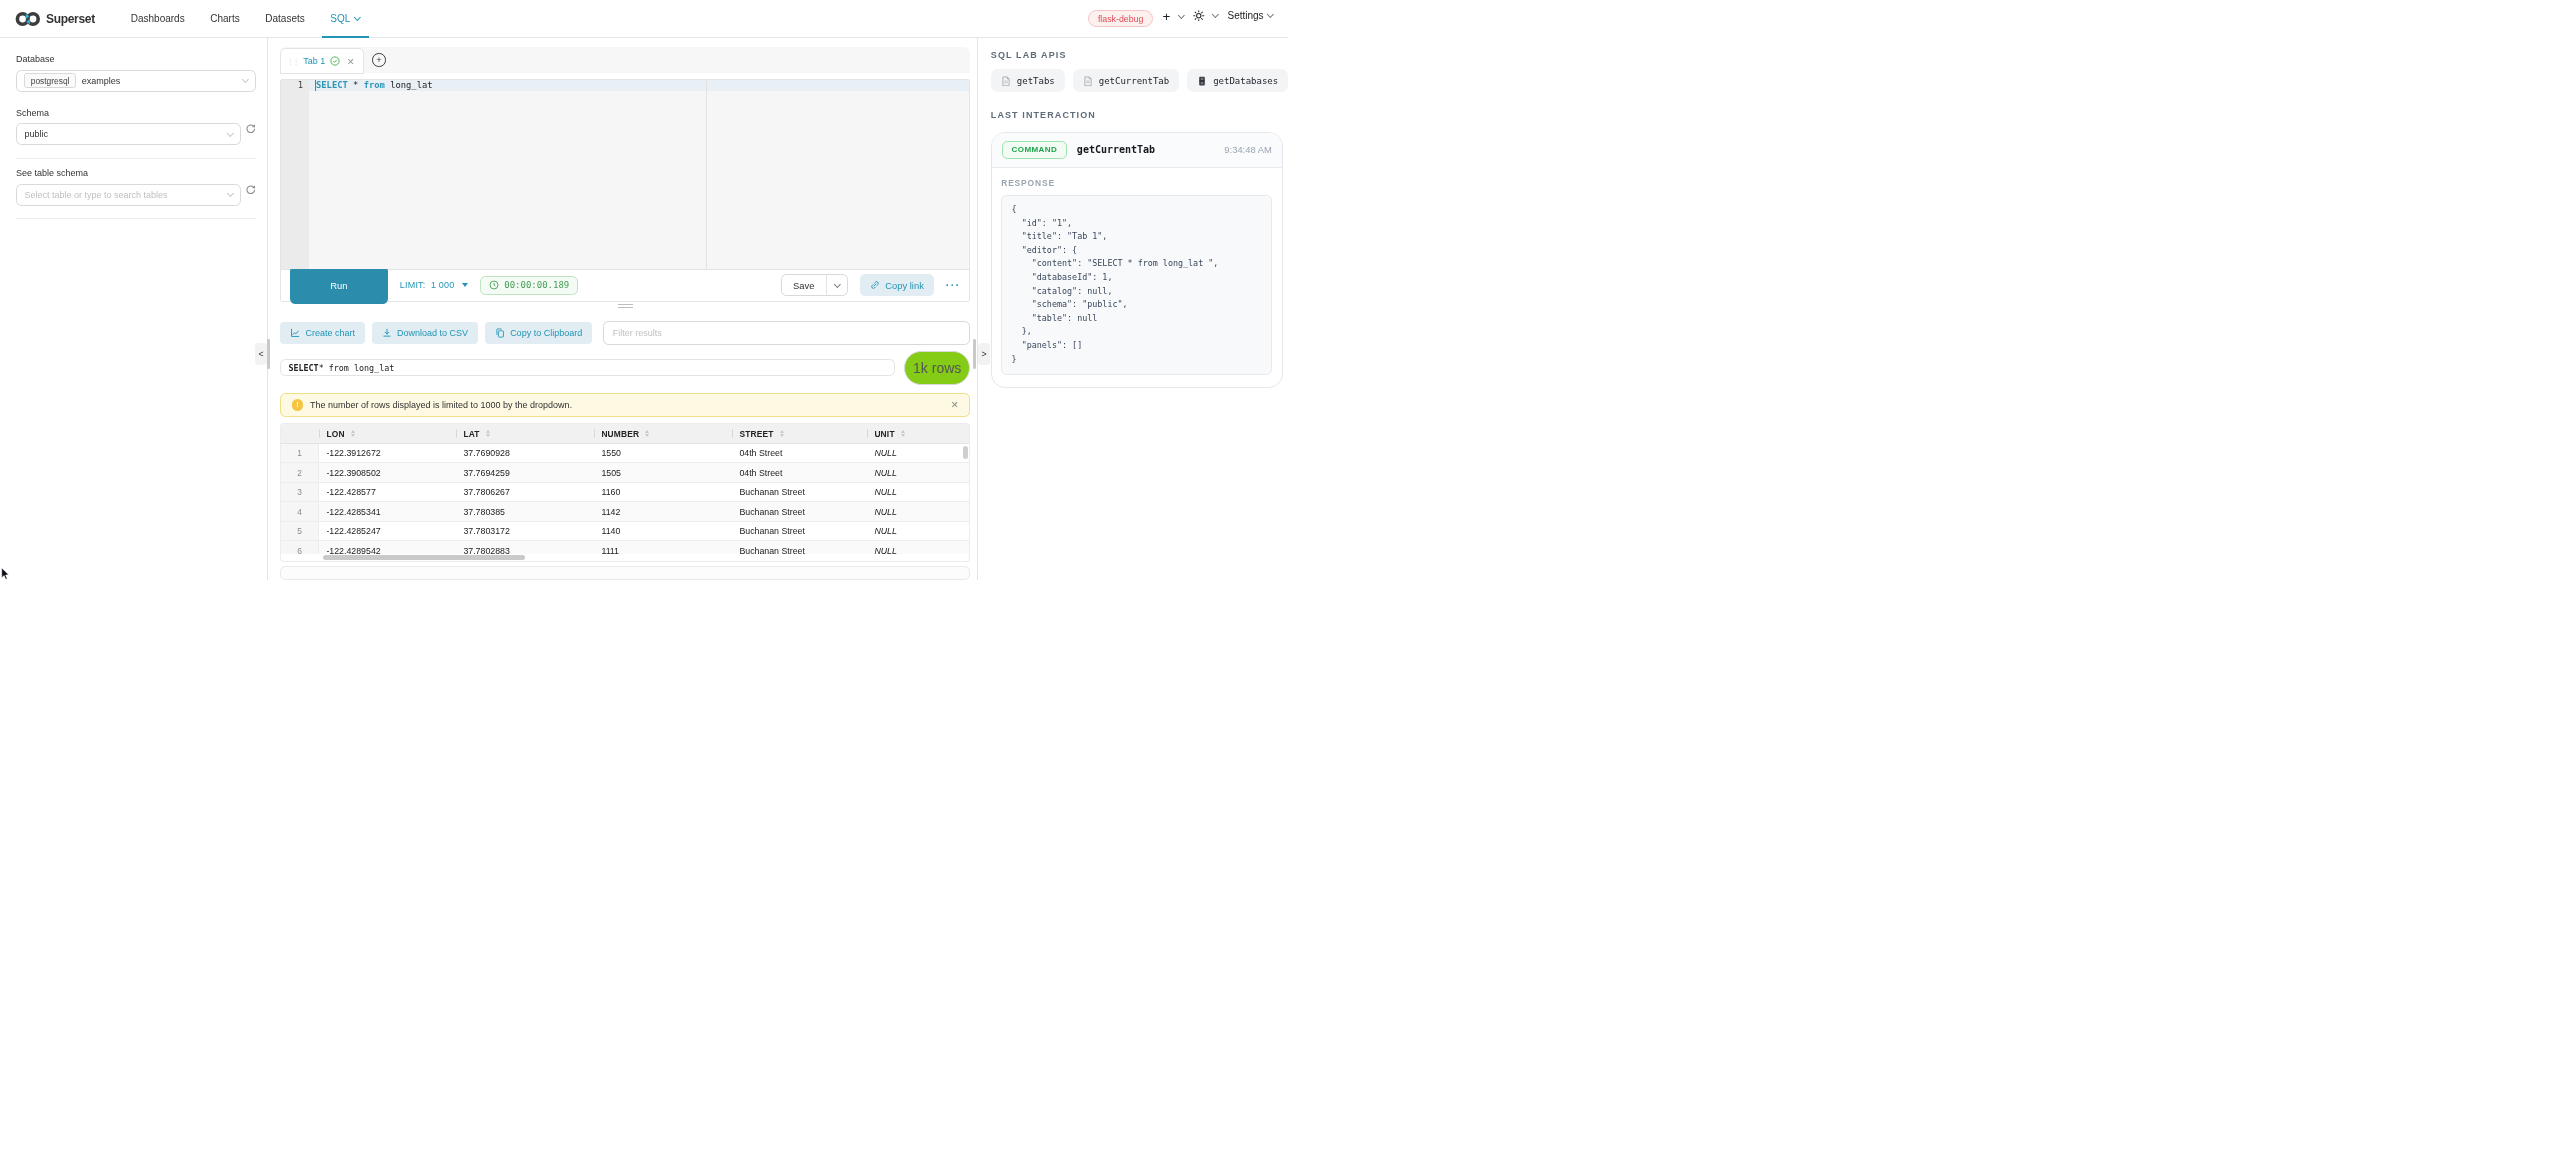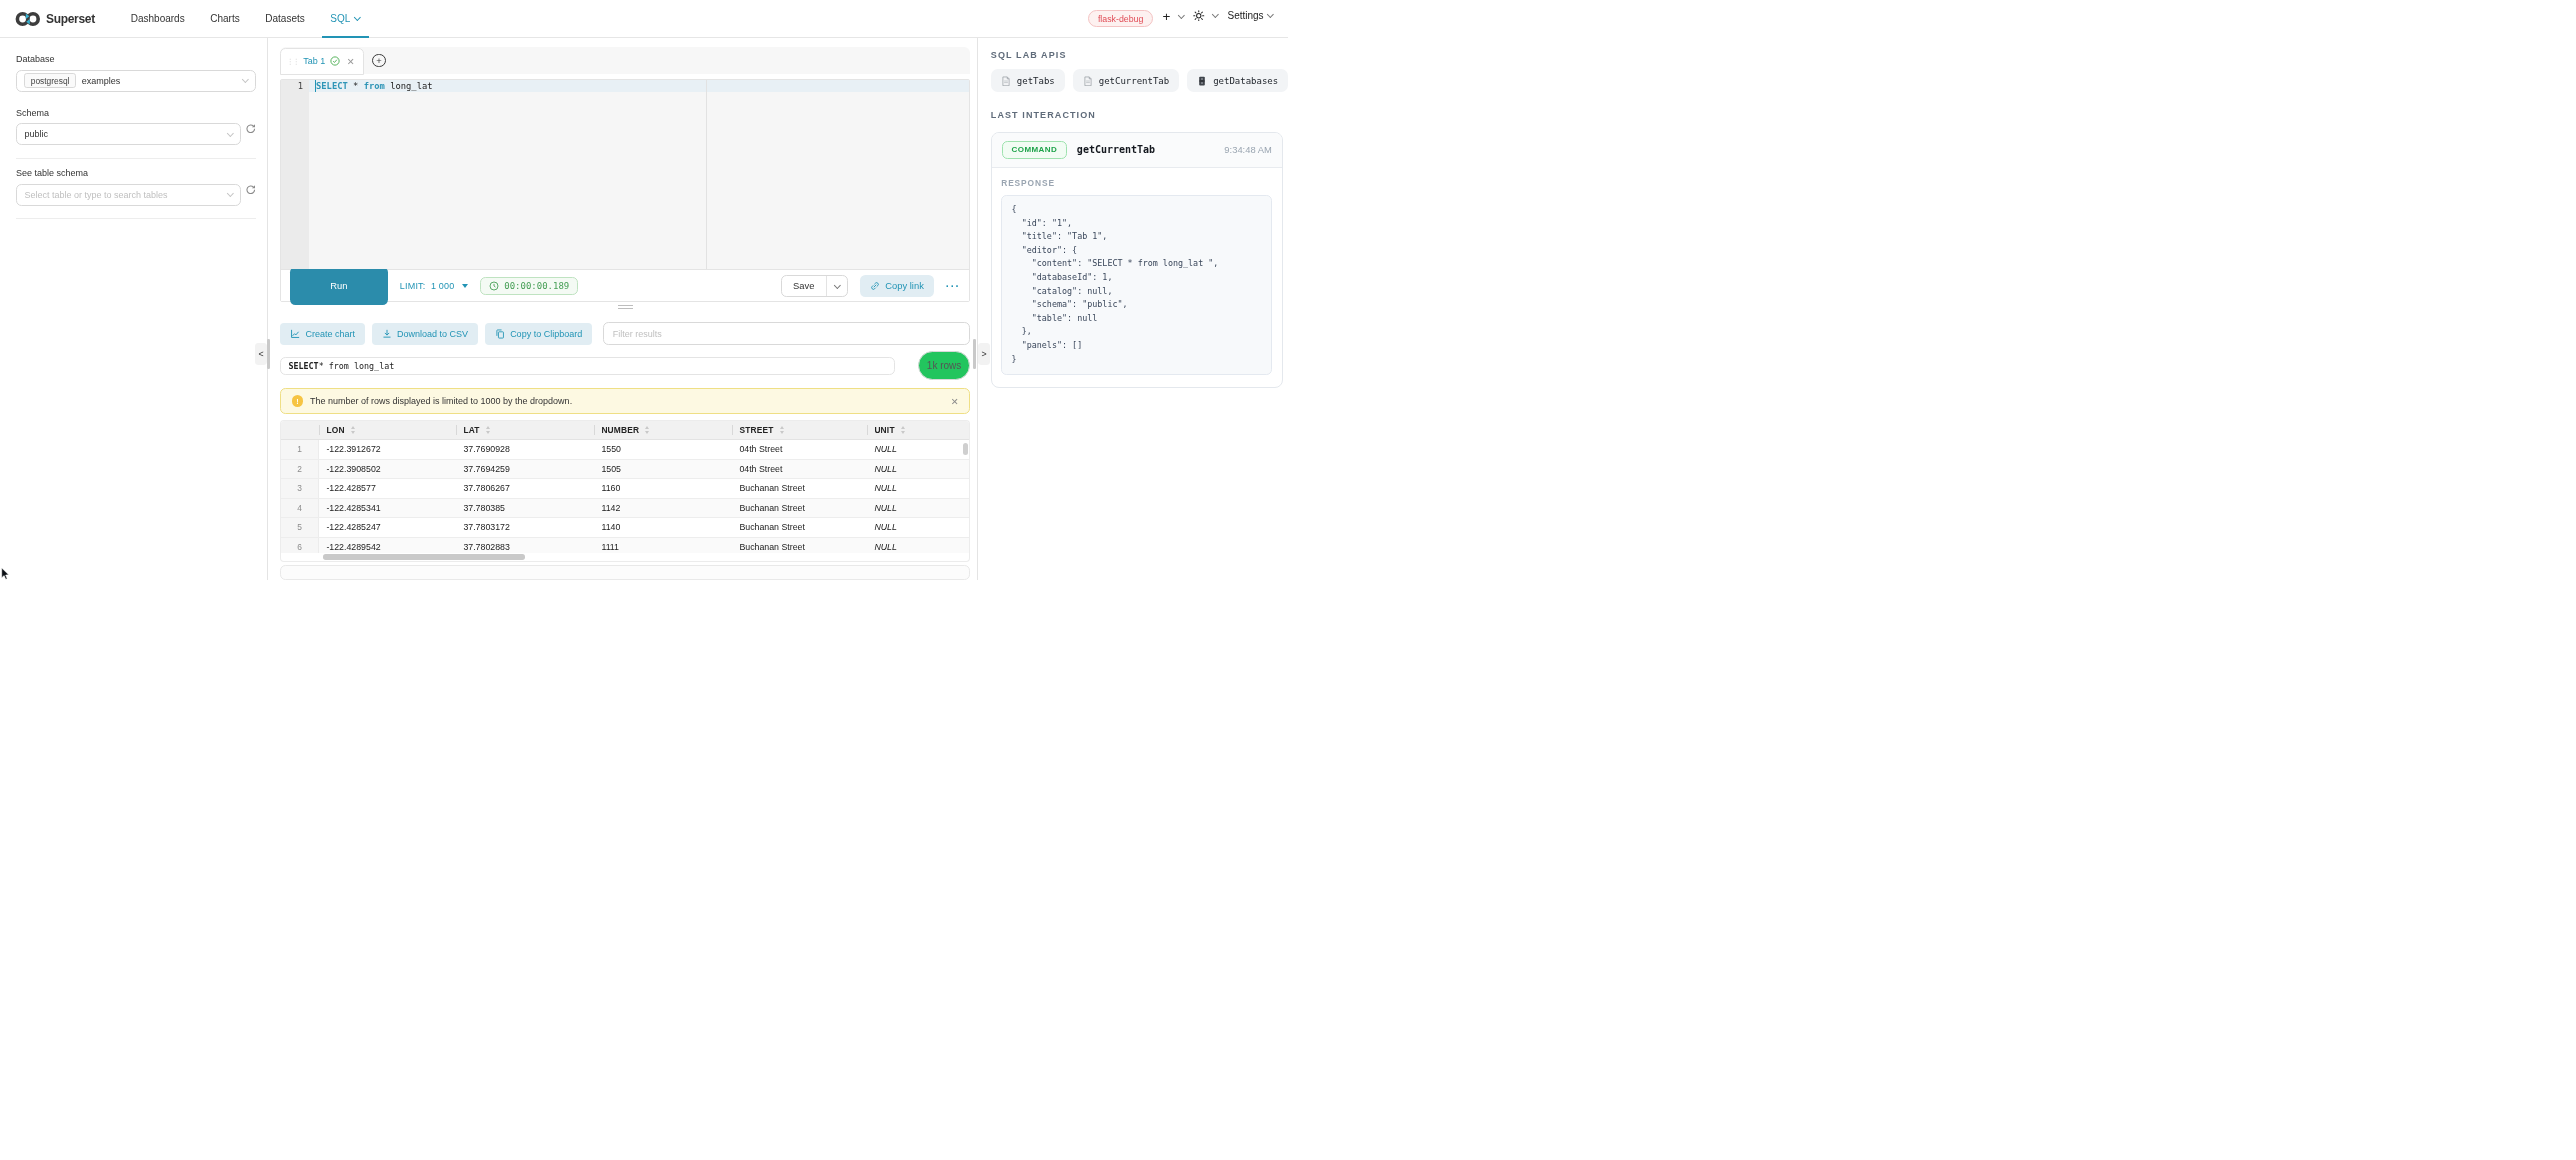--- a/index.html
+++ b/index.html
@@ -70,21 +70,21 @@
   
   .res-tabs{display:flex;border-bottom:0.7px solid #e2e2e2}
   .res-tab{height:23.6px;display:flex;align-items:center;padding:0 14px;font-size:9px;border:0.7px solid #e9e9e9;border-radius:5.4px 5.4px 0 0;background:#fafafa;color:#333;margin-right:1.3px;cursor:pointer}
   .res-tab.active{background:#fff;color:var(--primary);border-color:#e2e2e2;border-bottom-color:#fff;margin-bottom:-0.7px}
   .actions-row{display:flex;align-items:center;gap:6.7px;margin-top:10.8px}
   .teal-btn{display:flex;align-items:center;gap:5.4px;background:var(--lightteal);border:none;border-radius:4px;height:22px;padding:0 10px;color:var(--primary);font-size:9px;cursor:pointer;font-family:inherit}
   .filter-input{flex:1;height:23.6px;border:0.7px solid #d9d9d9;border-radius:5.4px;padding:0 8.8px;font-size:9px;margin-left:4px;font-family:inherit;color:#333;outline:none}
   .filter-input::placeholder{color:#c0c0c0}
   .preview-row{display:flex;align-items:center;margin-top:6px}
   .preview-box{width:calc(100% - 75px);height:17.5px;border:0.7px solid #e4e4e4;border-radius:5.4px;display:flex;align-items:center;padding:0 7.4px;font:8.4px "DejaVu Sans Mono",monospace;color:#222;overflow:hidden}
-  .rows-badge{margin-left:auto;border:0.7px solid #d9d9d9;background:#22c55e;border-radius:673px;padding:8px 8px;font-size:10px;color:#555}
+  .rows-badge{margin-left:auto;border:0.7px solid #d9d9d9;background:#84cc16;border-radius:673px;padding:8px 8px;font-size:14px;color:#555}
   .warn-banner{margin-top:8px;height:26px;background:var(--warnbg);border:0.7px solid var(--warnbd);border-radius:5.4px;display:flex;align-items:center;padding:0 10.8px;gap:6.7px}
   .warn-ic{width:11.5px;height:11.5px;border-radius:50%;background:var(--warnicon);color:#fff;font-size:7.4px;font-weight:bold;display:flex;align-items:center;justify-content:center;flex:none}
   .warn-text{font-size:9px;color:#333}
   .warn-close{margin-left:auto;color:#8c8c8c;font-size:9.4px;cursor:pointer}
   
   .rtable{margin-top:6px;position:relative;border:0.7px solid #ececec;border-radius:4px 4px 0 0;border-bottom:none;overflow:hidden}
   .thead,.trow{display:grid;grid-template-columns:38px 137px 138px 138px 135px minmax(0,1fr)}
   .thead{background:#f1f1f1;height:19.5px;border-bottom:0.7px solid #e3e3e3}
   .th{display:flex;align-items:center;font-size:8.4px;font-weight:bold;color:#222;letter-spacing:0.2px;cursor:pointer;min-width:0}
   .th::before{content:"";width:0.7px;height:9.4px;background:#d8d8d8;margin:0 6.7px 0 0}
@@ -103,21 +103,21 @@
   .hscroll-thumb{margin-left:42px;width:202px;height:5.4px;border-radius:2.7px;background:#c9c9c9}
   .bottom-sliver{margin-top:3.4px;height:15px;border:0.7px solid #e9e9e9;border-radius:5.4px;background:#fcfcfc}
   
   .collapse-btn{position:absolute;top:305px;width:12px;height:21.6px;background:#f2f2f2;border-radius:3.4px;display:flex;align-items:center;justify-content:center;font-size:8.8px;color:#333;cursor:pointer;z-index:5}
   .nub{position:absolute;top:301px;width:2.7px;height:30px;background:#c9c9c9;border-radius:1.3px;z-index:4}
   
   .apipanel{width:311px;flex:none;border-left:0.7px solid #e4e4e4;padding:12px 5.4px 0 12.8px;background:#fff}
   .panel-h{font-size:9px;font-weight:bold;color:#5f6b7a;letter-spacing:1.1px;margin-bottom:8.8px}
   .api-btns{display:flex;gap:8px}
   .api-btn{display:flex;align-items:center;gap:6px;background:#f2f4f6;border:none;border-radius:6.7px;height:23.6px;padding:0 10px;font:9px "DejaVu Sans Mono",monospace;color:#1c2128;cursor:pointer}
-  .li-card{margin-top:12px;border:0.7px solid #e4e8ed;border-radius:8px;overflow:hidden;width:292px}
+  .li-card{margin-top:12px;border:0.7px solid #e4e8ed;border-radius:14px;overflow:hidden;width:292px}
   .li-head{background:#fafbfc;border-bottom:0.7px solid #e8ebef;display:flex;align-items:center;gap:10px;padding:6.7px 10px;height:35px}
   .cmd-badge{border:1px solid #9ee2ae;background:#f2fcf4;color:var(--taggreen);font-size:8px;font-weight:bold;letter-spacing:0.4px;border-radius:5.4px;padding:3.4px 8.8px}
   .cmd-name{font:bold 10px "DejaVu Sans Mono",monospace;color:#14181f}
   .cmd-time{margin-left:auto;color:#9aa5b1;font-size:9.4px}
   .li-body{padding:10px 9.4px 12px}
   .resp-label{font-size:8.4px;font-weight:bold;color:#9aa5b1;letter-spacing:0.9px;margin-bottom:6.7px}
   .codeblock{background:#f7f9fb;border:0.7px solid #e4e9f0;border-radius:5.4px;padding:7.4px 9.4px}
   .codeblock pre{margin:0;font:8.4px/1.62 "DejaVu Sans Mono",monospace;color:#39465a;white-space:pre}
   .panel-gap{height:17.5px}
   .mouse-cursor{position:absolute;left:0.7px;bottom:0;z-index:9}

